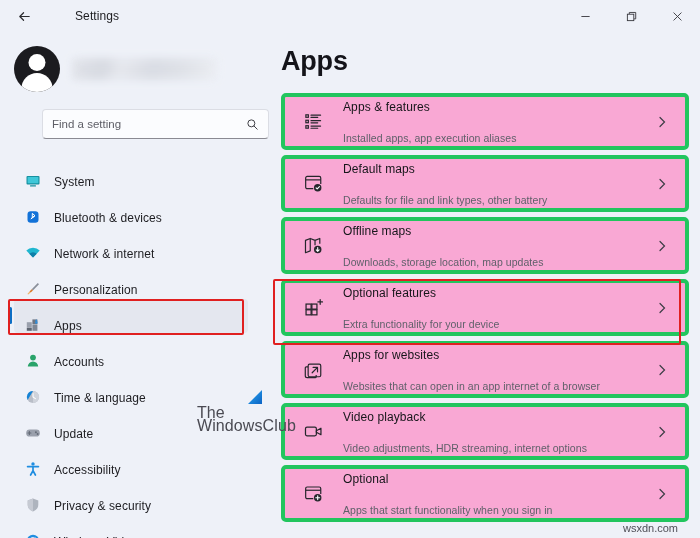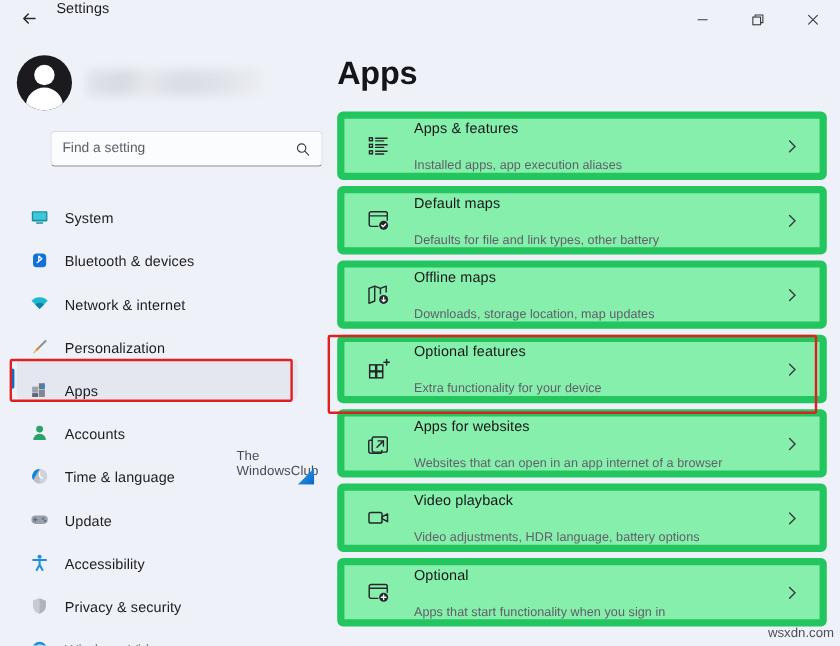--- a/index.html
+++ b/index.html
@@ -5,21 +5,21 @@
   * { box-sizing: border-box; margin: 0; padding: 0; }
   html, body {
     width: 700px; height: 538px;
     font-family: "Liberation Sans", sans-serif;
     background: #eef1f8;
     overflow: hidden;
   }
   .window { position: relative; width: 700px; height: 538px; background: #eef1f8; }
 
   
-  .titlebar { height: 32px; display: flex; position: relative; }
+  .titlebar { height: 32px; display: flex; align-items: center; position: relative; gap: 28px; }
   .back-btn {
     width: 30px; height: 30px; margin-left: 9px;
     display: flex; align-items: center; justify-content: center;
     border-radius: 4px; color: #2b2b2f;
   }
   .back-btn svg { width: 15px; height: 15px; }
   .app-title { font-size: 12px; color: #1c1c1f; margin-left: 8px; letter-spacing: .1px; }
   .win-controls { position: absolute; right: 0; top: 0; height: 32px; display: flex; }
   .win-btn {
     width: 46px; height: 32px; display: flex; align-items: center; justify-content: center;
@@ -89,43 +89,43 @@
   #annot-apps { left: 8px; top: 299px; width: 236px; height: 36px; }
   #annot-optional { left: 273px; top: 279px; width: 408px; height: 66px; }
 
   
   .page-title {
     font-size: 27px; font-weight: bold; color: #14141a;
     margin: 14px 0 0 12px; letter-spacing: -.2px;
   }
   .cards { margin: 16px 0 0 12px; width: 408px; }
   .card {
-    height: 57px; background: #86efac; border: 6px solid #22c55e;
+    height: 57px; background: #f9a8d4; border: 4px solid #22c55e;
     border-radius: 5px; display: flex; align-items: center;
     padding: 0 17px 0 17px; margin-bottom: 5px;
   }
   .card-ico { width: 22px; height: 22px; flex: 0 0 22px; color: #26262c; display:flex; align-items:center; justify-content:center; }
   .card-ico svg { width: 21px; height: 21px; }
   .card-text { margin-left: 19px; flex: 1; }
   .card-title { font-size: 12px; color: #16161a; letter-spacing: .1px; }
   .card-sub { font-size: 10.5px; color: #60606a; margin-top: 18px; letter-spacing: .05px; }
   .chev { color: #3c3c44; width: 12px; height: 12px; }
 
   
   .wc-mark {
-    position: absolute; left: 197px; top: 374px; font-size: 11px;
+    position: absolute; left: 197px; top: 406px; font-size: 16px;
     color: #4a4a52; line-height: 13px; letter-spacing: .1px;
   }
   .wc-logo {
     position: absolute; left: 248px; top: 390px; width: 14px; height: 14px;
     background: linear-gradient(135deg,#2aa8f2 0%,#0b63c4 100%);
     clip-path: polygon(0 100%, 100% 0, 100% 100%);
   }
   .site-mark {
-    position: absolute; right: 5px; bottom: 4px; font-size: 11px; color: #4f4f57; margin-left: 37px;
+    position: absolute; right: 22px; bottom: 4px; font-size: 11px; color: #4f4f57; margin-left: 37px;
   }
 </style>
 </head>
 <body>
 
 <div class="window">
 
   <div class="titlebar">
     <div class="back-btn">
       <svg viewBox="0 0 16 16" fill="none" stroke="currentColor" stroke-width="1.3" stroke-linecap="round" stroke-linejoin="round">
@@ -402,21 +402,21 @@
 
         <div class="card">
           <span class="card-ico">
             <svg viewBox="0 0 22 22" fill="none" stroke="currentColor" stroke-width="1.3">
               <rect x="2.6" y="6.4" width="11.4" height="9.2" rx="1.6"></rect>
               <path d="M14 10.2l4.8-2.6v6.8L14 11.8z" stroke-linejoin="round"></path>
             </svg>
           </span>
           <div class="card-text">
             <div class="card-title">Video playback</div>
-            <div class="card-sub">Video adjustments, HDR language, battery options</div>
+            <div class="card-sub">Video adjustments, HDR streaming, internet options</div>
           </div>
           <svg class="chev" viewBox="0 0 12 12" fill="none" stroke="currentColor" stroke-width="1.2" stroke-linecap="round">
             <path d="M4 1.5L8.5 6L4 10.5"></path>
           </svg>
         </div>
 
         <div class="card">
           <span class="card-ico">
             <svg viewBox="0 0 22 22" fill="none" stroke="currentColor" stroke-width="1.25">
               <path d="M18.6 11.4V5.8a1.6 1.6 0 0 0-1.6-1.6H4.4a1.6 1.6 0 0 0-1.6 1.6v9a1.6 1.6 0 0 0 1.6 1.6h6.4"></path>

